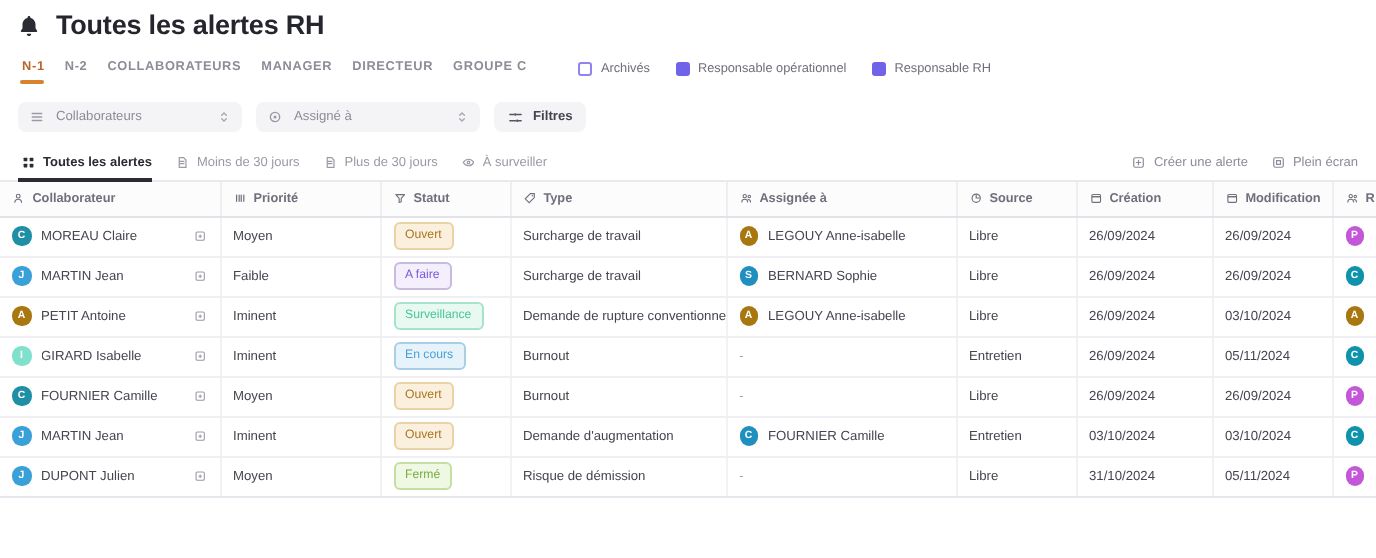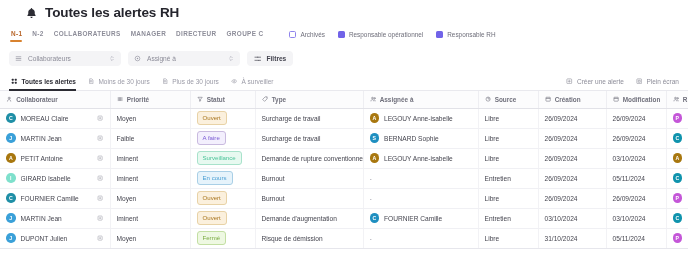--- a/index.html
+++ b/index.html
@@ -6,21 +6,21 @@
   html, body {
     width: 688px; height: 279px;
     background: #ffffff;
     font-family: "Liberation Sans", sans-serif;
     color: #2b2b33;
     overflow: hidden;
   }
   #app { width: 688px; height: 279px; position: relative; display: flex; flex-direction: column; }
 
   
-  .title-row { display: flex; align-items: flex-end; gap: 7px; padding: 5px 0 3px 25px; }
+  .title-row { display: flex; align-items: flex-end; gap: 7px; padding: 5px 0 3px 8px; }
   .bell { width: 13px; height: 13px; display: block; }
   .title-text { font-size: 13.5px; font-weight: bold; letter-spacing: -0.1px; color: #25252d; }
 
   
   .tabs-row { display: flex; align-items: center; padding: 2px 0 0 9px; gap: 0; height: 20px; }
   .tab {
     font-size: 6.4px; font-weight: bold; letter-spacing: 0.35px;
     color: #8d8d99; padding: 3px 8px 4px 2px; white-space: nowrap;
     text-transform: uppercase; cursor: pointer; position: relative;
   }

